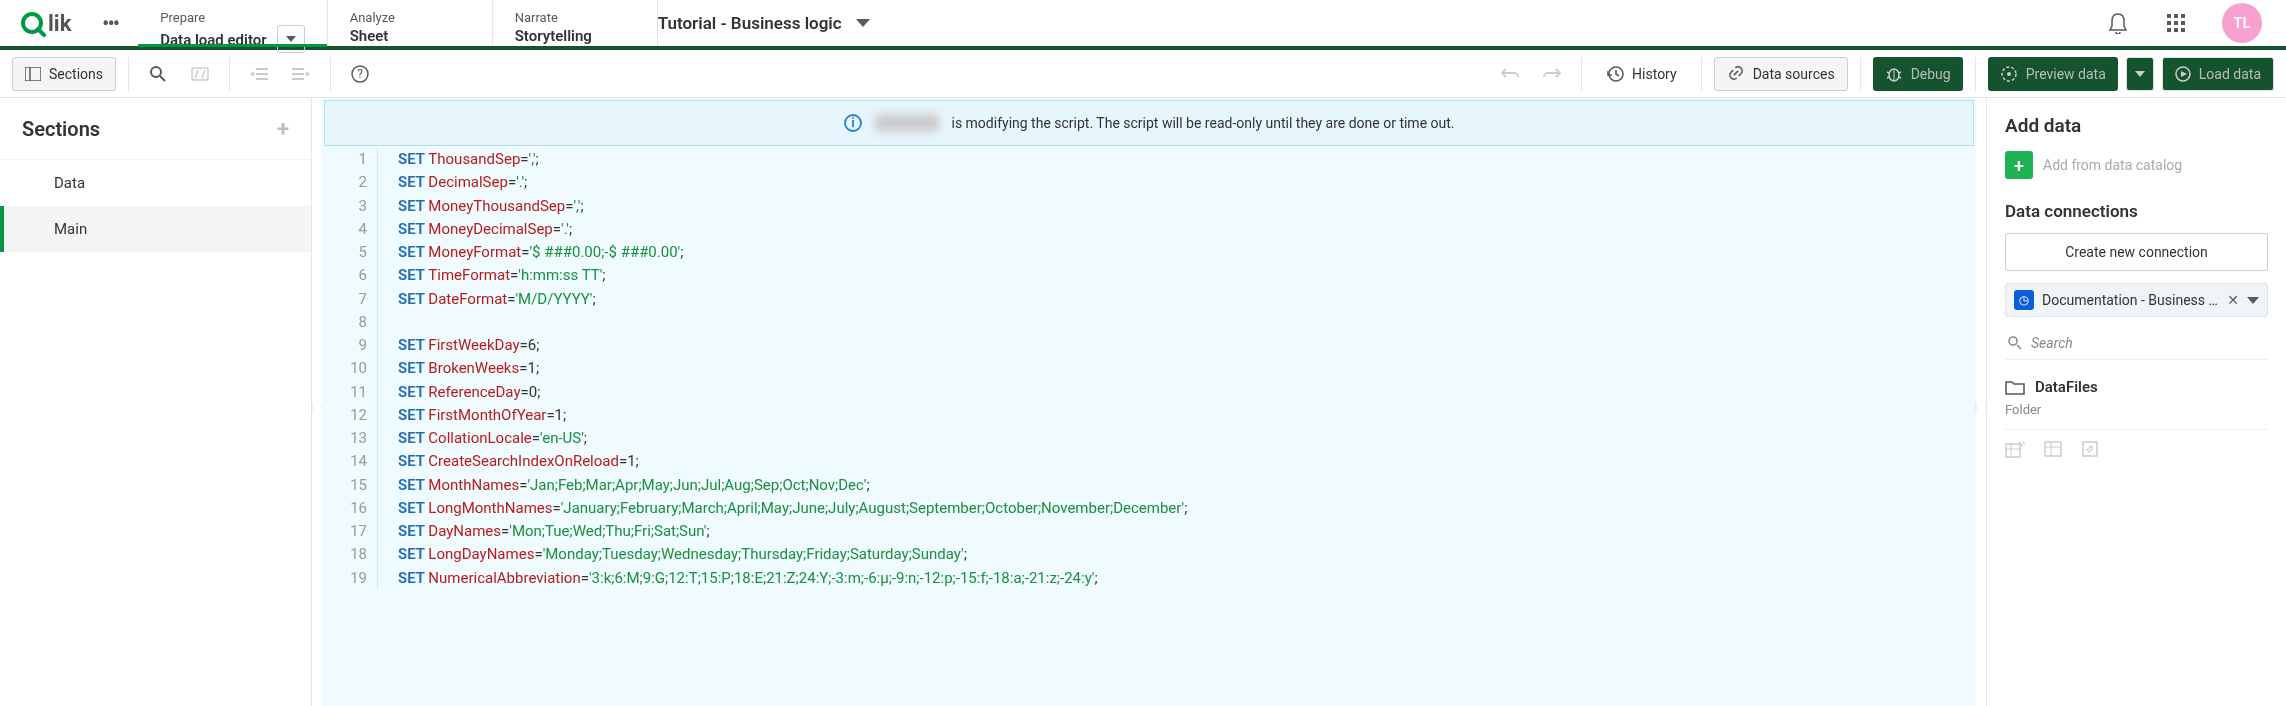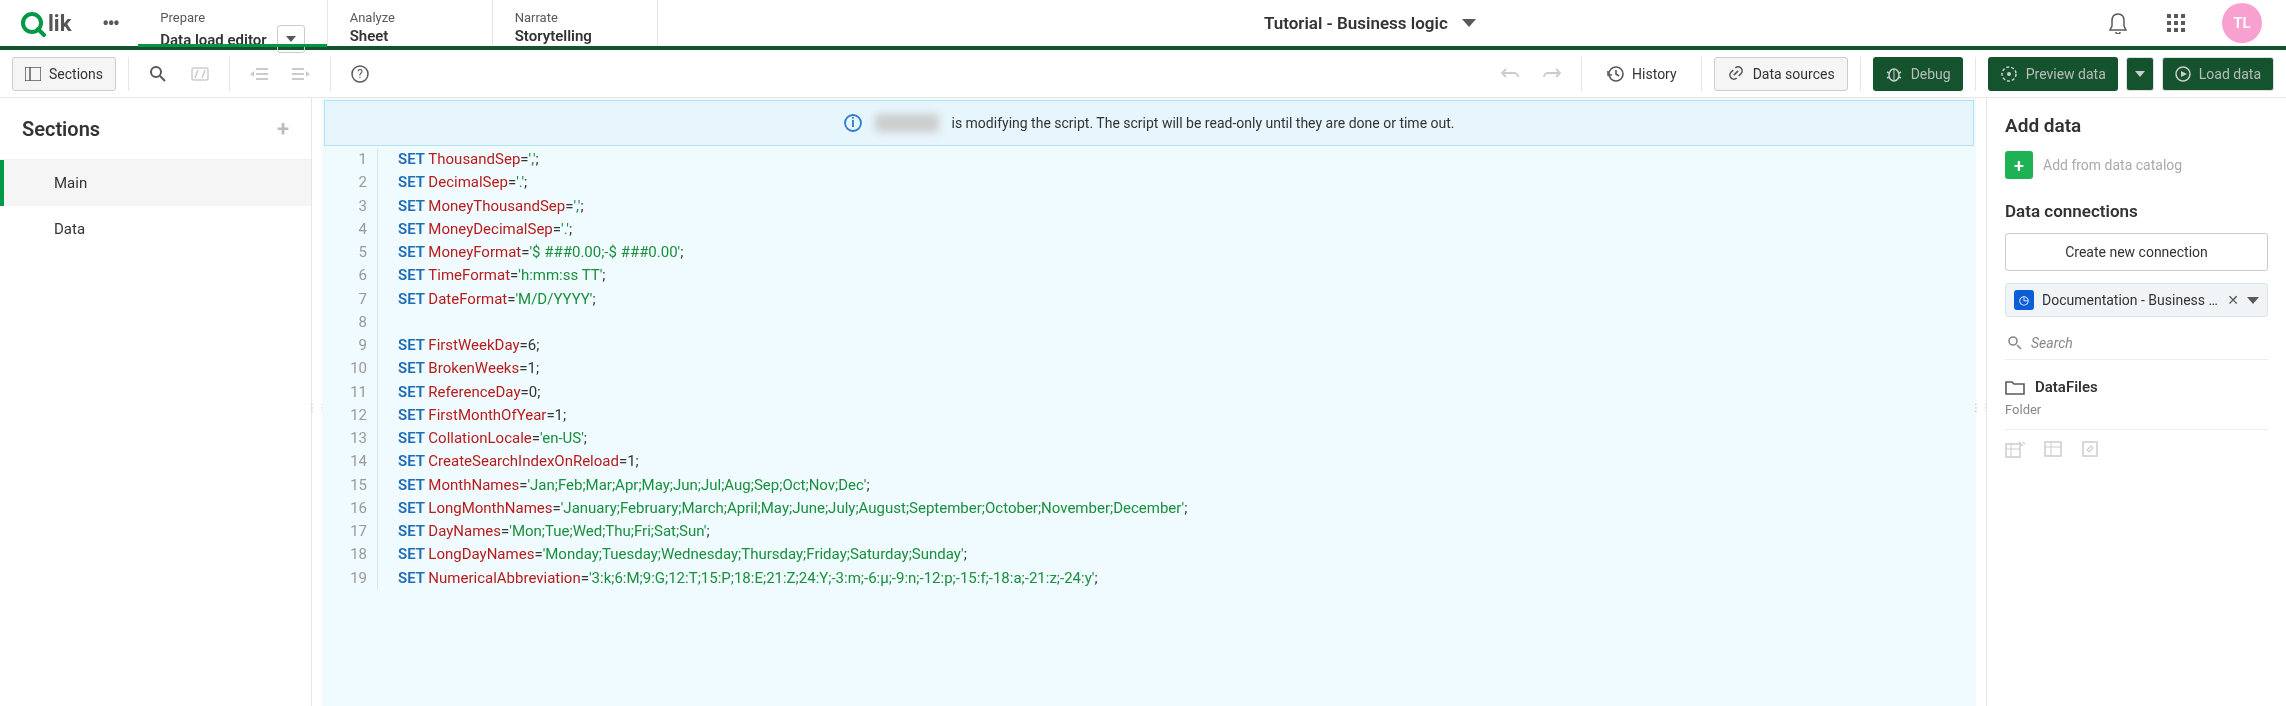--- a/index.html
+++ b/index.html
@@ -9,21 +9,21 @@
 .topbar { display:flex; align-items:stretch; height:50px; border-bottom:4px solid #14532d; }
 .logo { display:flex; align-items:center; padding:0 20px; gap:12px; }
 .logo svg { height:28px; }
 .more-dots { font-size:22px; color:#595959; letter-spacing:-2px; cursor:pointer; }
 .topbar-tab { padding:10px 22px 0 22px; border-right:1px solid #e6e6e6; display:flex; flex-direction:column; justify-content:flex-start; min-width:165px; position:relative; }
 .topbar-tab.active::after { content:""; position:absolute; bottom:-1px; left:0; right:0; height:3px; background:#009845; }
 .tab-small { font-size:13px; color:#595959; }
 .tab-big { font-size:15px; font-weight:600; color:#333; margin-top:2px; }
 .tab-big-row { display:flex; align-items:center; gap:10px; }
 .chev-btn { width:28px; height:28px; border:1px solid #ccc; border-radius:3px; display:flex; align-items:center; justify-content:center; }
-.topbar-title { flex:1; display:flex; align-items:center; justify-content:center; gap:14px; font-size:17px; font-weight:600; }
+.topbar-title { flex:1; display:flex; align-items:center; gap:14px; font-size:17px; font-weight:600; }
 .topbar-right { display:flex; align-items:center; gap:34px; padding:0 24px; }
 .icon-sq { width:24px; height:24px; display:flex; align-items:center; justify-content:center; }
 .avatar { width:40px; height:40px; border-radius:50%; background:#f8a1d1; color:#fff; display:flex; align-items:center; justify-content:center; font-size:15px; font-weight:600; }
 
 .toolbar { display:flex; align-items:center; height:48px; border-bottom:1px solid #e6e6e6; padding:0 12px; gap:8px; }
 .btn { display:flex; align-items:center; gap:8px; padding:6px 12px; border:1px solid #ccc; border-radius:3px; background:#f5f5f5; font-size:14px; height:34px; }
 .btn.ghost { background:transparent; border:none; }
 .btn.flat { background:transparent; border:1px solid #ccc; }
 .btn.dis { color:#bbb; border-color:#e0e0e0; background:#14532d; }
 .tool-ico { width:34px; height:34px; display:flex; align-items:center; justify-content:center; color:#595959; border-radius:3px; }
@@ -240,22 +240,22 @@
   </div>
 </div>
 
 <div class="main-row">
 
   <div class="sidebar">
     <div class="side-head">
       <span>Sections</span>
       <span style="color:#bbb;font-size:22px">+</span>
     </div>
+    <div class="side-item">Data</div>
     <div class="side-item active">Main</div>
-    <div class="side-item">Data</div>
   </div>
 
   <div class="handle">⋮⋮</div>
 
   <div class="editor-col">
     <div class="notice">
       <svg width="20" height="20">
             <circle cx="10" cy="10" r="8" fill="none" stroke="#2b7cd3" stroke-width="1.8"></circle>
             <text x="10" y="14" text-anchor="middle" font-size="13" font-weight="700" fill="#2b7cd3">i</text>
           </svg>

